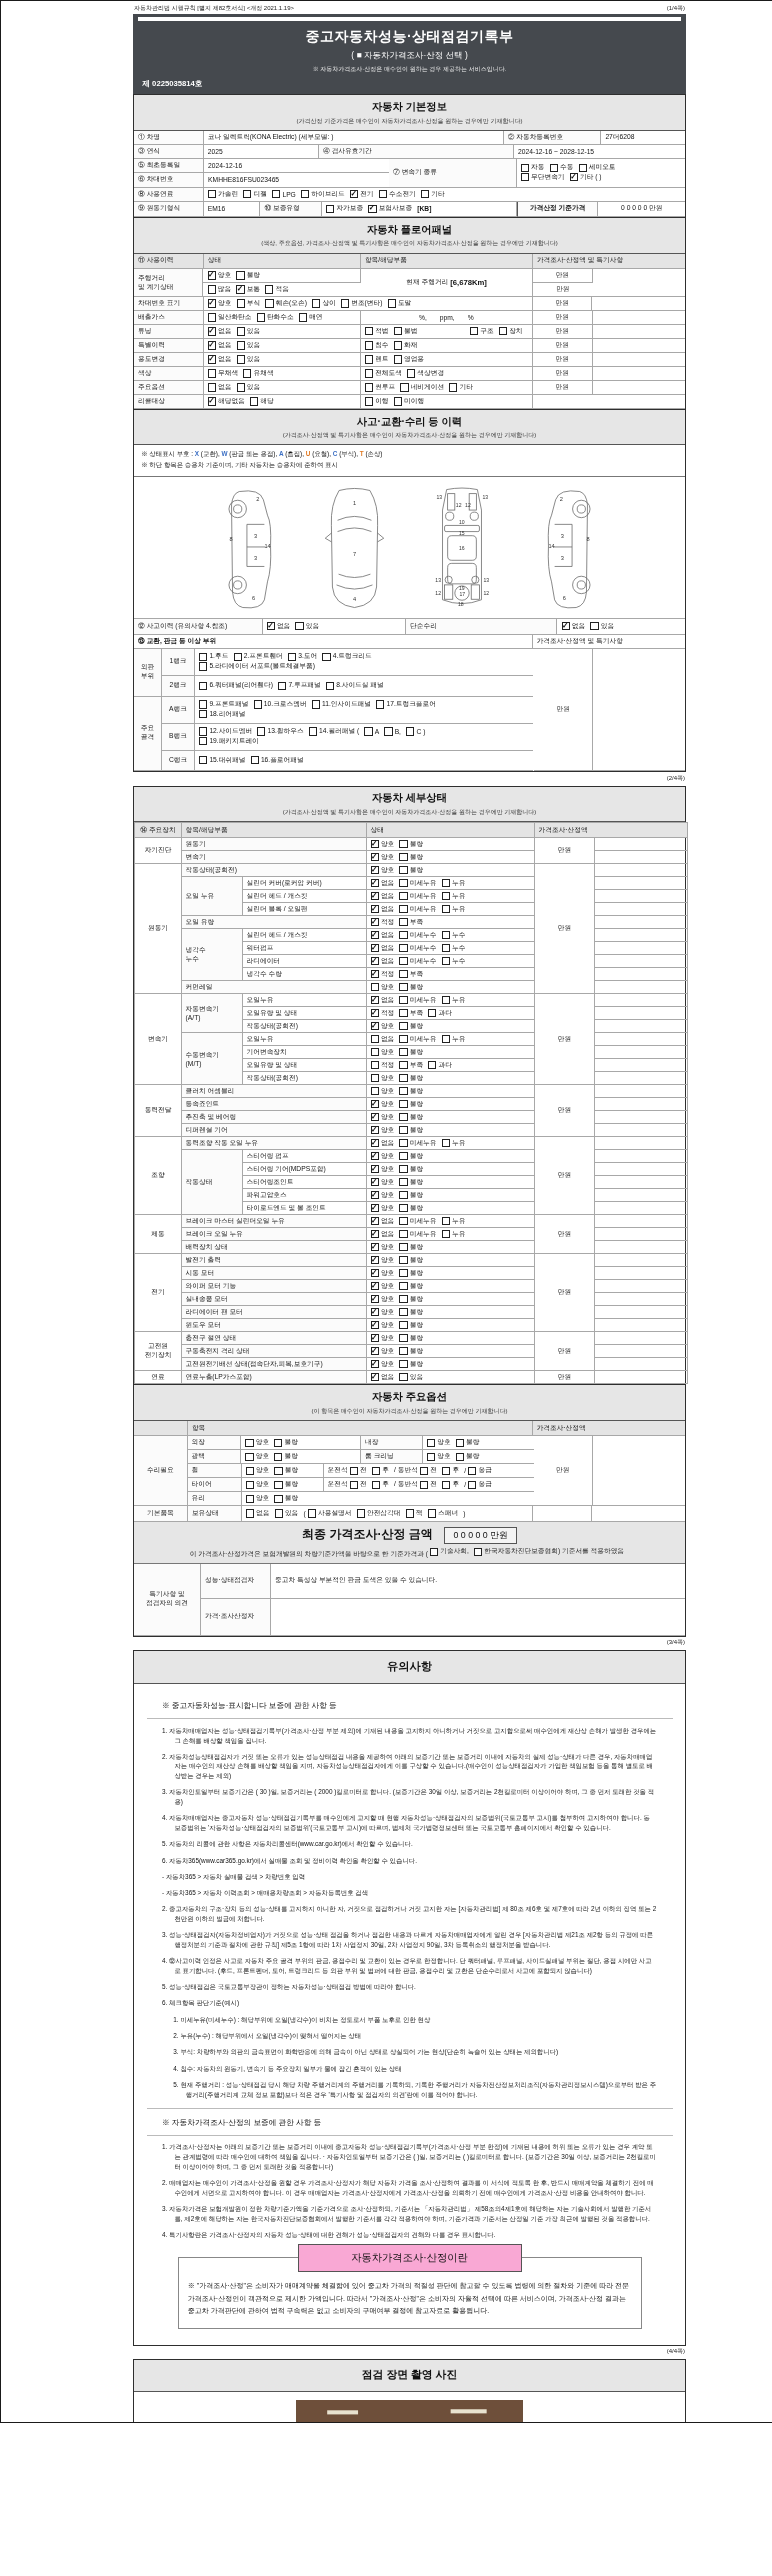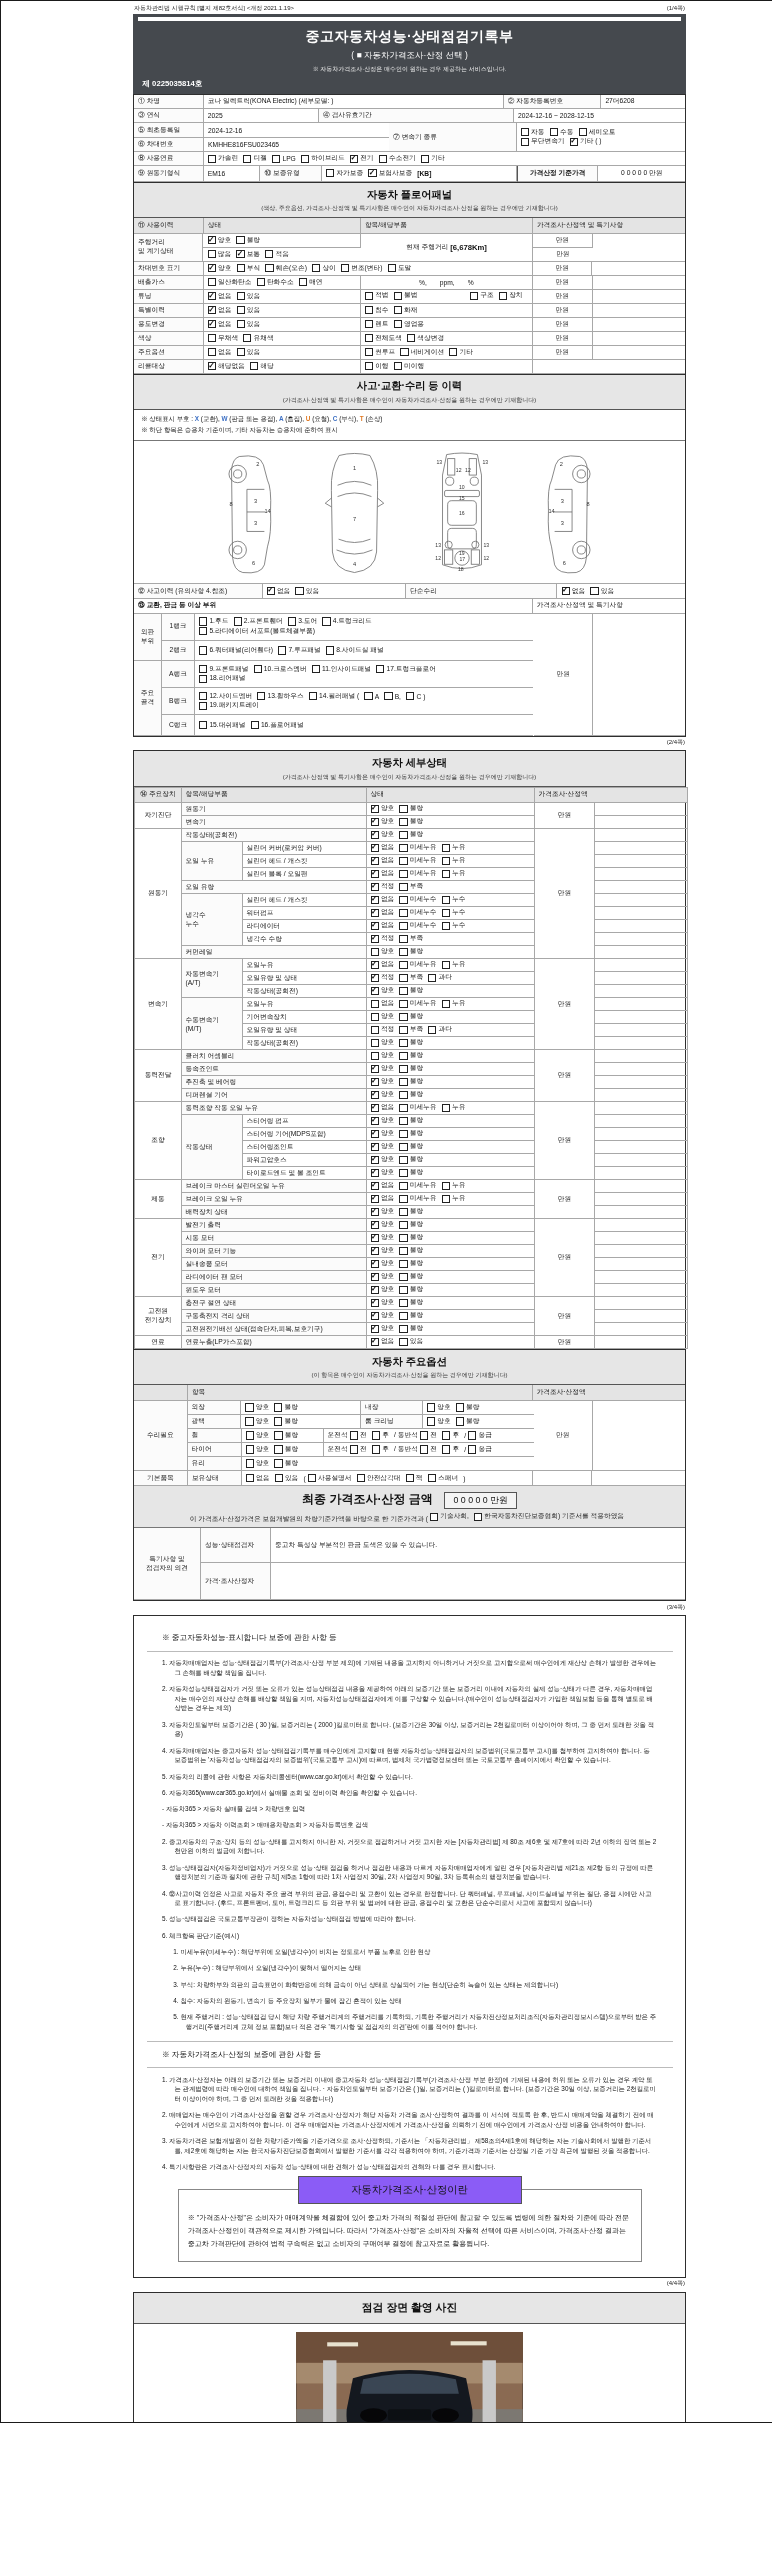--- a/index.html
+++ b/index.html
@@ -50,21 +50,21 @@
   .finalband .fl{font-size:12px;font-weight:bold;margin-right:9.3px;}
   .finalband .fv{display:inline-block;border:0.8px solid #555;background:#f4f4f4;padding:1.5px 8.2px;font-size:8.8px;}
   .finalband .fn{font-size:6px;margin-top:3.1px;color:#222;}
   
   .notice-body{padding:9.3px 28px 12.4px 28px;}
   .nhead{font-size:7.7px;padding:8.2px 0 7.2px 0;}
   .nline{border-top:0.5px solid #bbb;margin:0 -15.5px;}
   .np{font-size:6.4px;line-height:1.5;margin:6.7px 0;padding-left:12.4px;text-indent:-12.4px;white-space:normal;}
   .np.sub{margin-left:11.3px;}
   .pricing-outer{border:0.8px solid #888;margin:17.5px 15.5px 3.1px 15.5px;padding:0 9.3px 10.3px 9.3px;position:relative;}
-  .pricing-title{width:222px;margin:-14.4px auto 8.2px auto;background:#8b5cf6;border:0.8px solid #555;text-align:center;font-size:10.3px;padding:6.2px 0;}
+  .pricing-title{width:222px;margin:-14.4px auto 8.2px auto;background:#f9a8d4;border:0.8px solid #555;text-align:center;font-size:10.3px;padding:6.2px 0;}
   .pricing-body{font-size:7px;line-height:1.8;font-weight:500;}
   
   .photos{display:flex;flex-direction:column;align-items:center;gap:7.2px;padding:8.2px 0 7.2px 0;}
   .photo{width:227px;height:125px;background:#222;}
   b.mv{font-size:7.7px;}
 </style>
 </head>
 <body>
 
 <div class="page">
@@ -77,20 +77,24 @@
 
   <div class="darkhead">
     <div class="whitestripe"></div>
     <div class="dh-title">중고자동차성능·상태점검기록부</div>
     <div class="dh-sub">( ■ 자동차가격조사·산정 선택 )</div>
     <div class="dh-note">※ 자동차가격조사·산정은 매수인이 원하는 경우 제공하는 서비스입니다.</div>
     <div class="dh-doc">제 0225035814호</div>
   </div>
 
   <div class="box">
+    <div class="band">
+      <div class="t">자동차 기본정보</div>
+      <div class="s">(가격산정 기준가격은 매수인이 자동차가격조사·산정을 원하는 경우에만 기재합니다)</div>
+    </div>
     <div class="frow">
       <div class="c lab" style="width:70px">① 차명</div>
       <div class="c" style="width:301px">코나 일렉트릭(KONA Electric) (세부모델: )</div>
       <div class="c lab" style="width:98px">② 자동차등록번호</div>
       <div class="c" style="width:84px">27더6208</div>
     </div>
     <div class="frow">
       <div class="c lab" style="width:70px">③ 연식</div>
       <div class="c" style="width:116px">2025</div>
       <div class="c lab" style="width:196px">④ 검사유효기간</div>
@@ -1453,20 +1457,23 @@
         <div class="frow">
           <div class="c lab" style="width:70px;min-height:37px">가격·조사산정자</div>
           <div class="c" style="width:414px;min-height:37px"></div>
         </div>
       </div>
     </div>
   </div>
   <div class="marker">(3/4쪽)</div>
 
   <div class="box">
+    <div class="band" style="padding:8.2px 0">
+      <div class="t" style="font-size:11.3px">유의사항</div>
+    </div>
     <div class="notice-body">
       <div class="nhead">※ 중고자동차성능·표시합니다 보증에 관한 사항 등</div>
       <div class="nline"></div>
       <div id="notice-items1">
             <div class="np">1.  자동차매매업자는 성능·상태점검기록부(가격조사·산정 부분 제외)에 기재된 내용을 고지하지 아니하거나 거짓으로 고지함으로써 매수인에게 재산상 손해가 발생한 경우에는 그 손해를 배상할 책임을 집니다.</div>
             <div class="np">2.  자동차성능상태점검자가 거짓 또는 오류가 있는 성능상태점검 내용을 제공하여 아래의 보증기간 또는 보증거리 이내에 자동차의 실제 성능·상태가 다른 경우, 자동차매매업자는 매수인의 재산상 손해를 배상할 책임을 지며, 자동차성능상태점검자에게 이를 구상할 수 있습니다.(매수인이 성능상태점검자가 가입한 책임보험 등을 통해 별도로 배상받는 경우는 제외)</div>
             <div class="np">3.  자동차인도일부터 보증기간은 ( 30 )일, 보증거리는 ( 2000 )킬로미터로 합니다. (보증기간은 30일 이상, 보증거리는 2천킬로미터 이상이어야 하며, 그 중 먼저 도래한 것을 적용)</div>
             <div class="np">4.  자동차매매업자는 중고자동차 성능·상태점검기록부를 매수인에게 고지할 때 현행 자동차성능·상태점검자의 보증범위(국토교통부 고시)를 첨부하여 고지하여야 합니다. 동 보증범위는 '자동차성능·상태점검자의 보증범위'(국토교통부 고시)에 따르며, 법제처 국가법령정보센터 또는 국토교통부 홈페이지에서 확인할 수 있습니다.</div>
             <div class="np">5.  자동차의 리콜에 관한 사항은 자동차리콜센터(www.car.go.kr)에서 확인할 수 있습니다.</div>
             <div class="np">6.  자동차365(www.car365.go.kr)에서 실매물 조회 및 정비이력 확인을 확인할 수 있습니다.</div>

